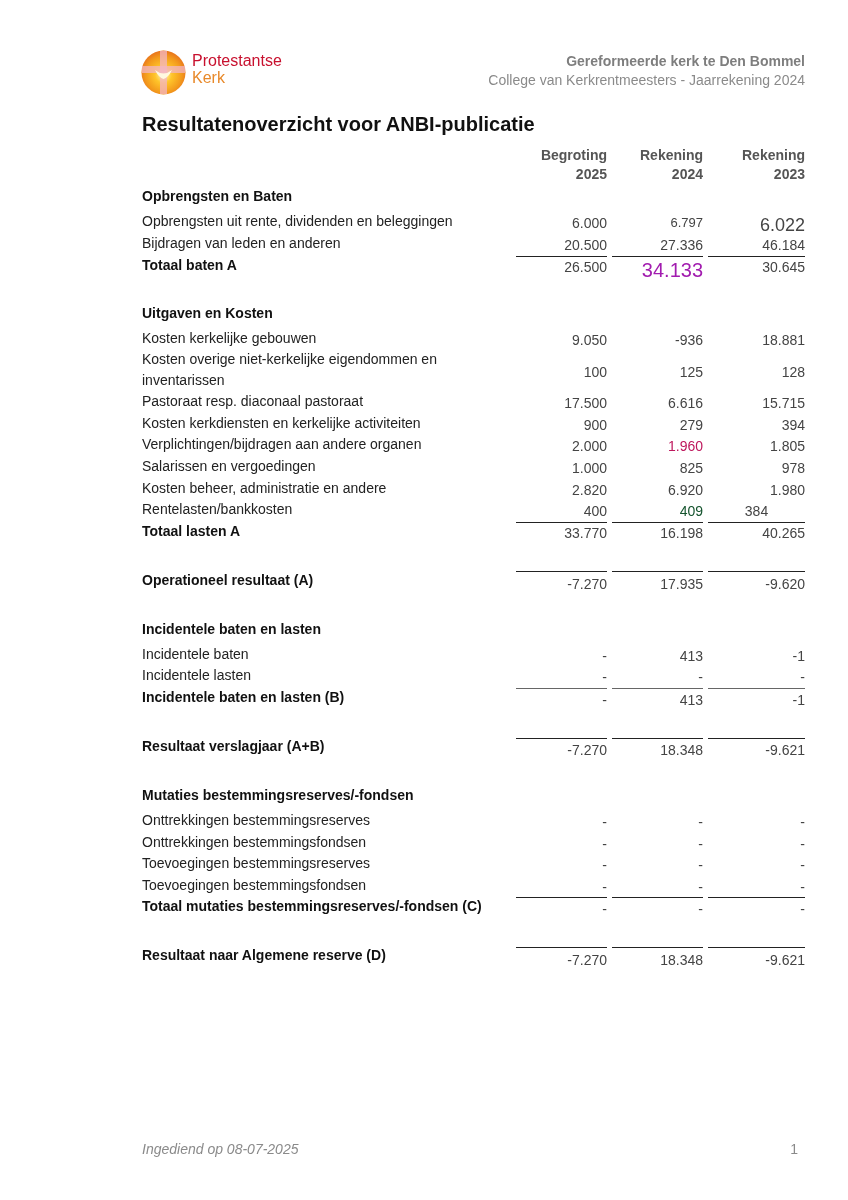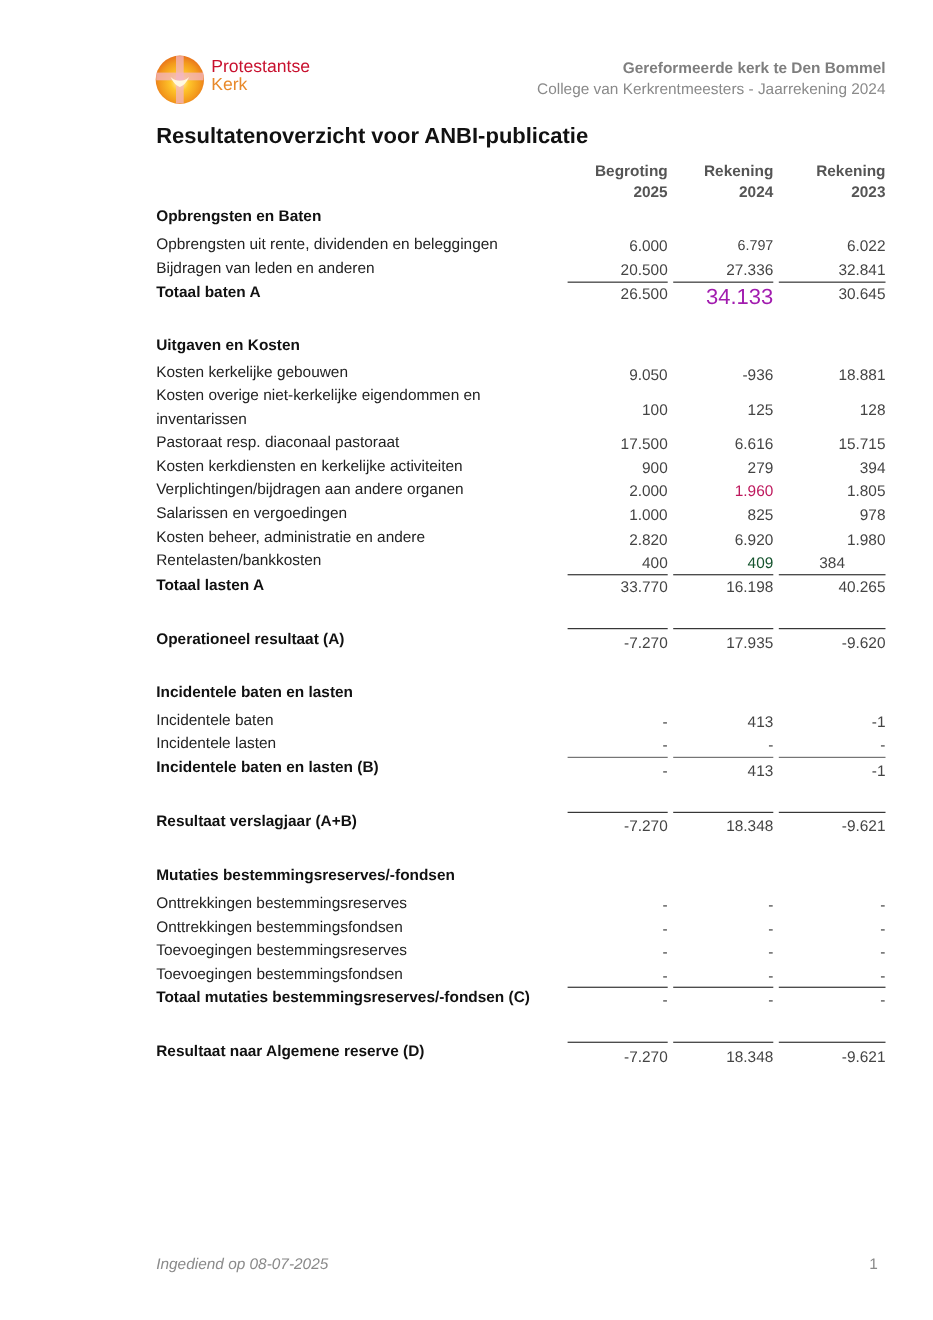--- a/index.html
+++ b/index.html
@@ -70,25 +70,25 @@
         <div>2023</div>
       </div>
   </div>
 </div>
 
 <div id="rows">
     <div style="position: absolute; left: 142px; top: 188px; font-size: 14px; font-weight: bold; color: rgb(17, 17, 17);">Opbrengsten en Baten</div>
     <div style="position: absolute; left: 142px; top: 213px; font-size: 14px; color: rgb(34, 34, 34);">Opbrengsten uit rente, dividenden en beleggingen</div>
     <div style="position: absolute; left: 516px; width: 91px; top: 215px; text-align: right; font-size: 14px; color: rgb(68, 68, 68);">6.000</div>
     <div style="position: absolute; left: 612px; width: 91px; top: 215px; text-align: right; font-size: 13px; color: rgb(68, 68, 68);">6.797</div>
-    <div style="position: absolute; left: 708px; width: 97px; top: 215px; text-align: right; font-size: 14px; color: rgb(68, 68, 68);">6.022</div>
+    <div style="position: absolute; left: 708px; width: 97px; top: 215px; text-align: right; font-size: 18px; color: rgb(68, 68, 68);">6.022</div>
     <div style="position: absolute; left: 142px; top: 235px; font-size: 14px; color: rgb(34, 34, 34);">Bijdragen van leden en anderen</div>
     <div style="position: absolute; left: 516px; width: 91px; top: 237px; text-align: right; font-size: 14px; color: rgb(68, 68, 68);">20.500</div>
     <div style="position: absolute; left: 612px; width: 91px; top: 237px; text-align: right; font-size: 14px; color: rgb(68, 68, 68);">27.336</div>
-    <div style="position: absolute; left: 708px; width: 97px; top: 237px; text-align: right; font-size: 14px; color: rgb(68, 68, 68);">32.841</div>
+    <div style="position: absolute; left: 708px; width: 97px; top: 237px; text-align: right; font-size: 14px; color: rgb(68, 68, 68);">46.184</div>
     <div style="position: absolute; left: 516px; width: 91px; top: 256px; border-top: 1.5px solid rgb(34, 34, 34);"></div>
     <div style="position: absolute; left: 612px; width: 91px; top: 256px; border-top: 1.5px solid rgb(34, 34, 34);"></div>
     <div style="position: absolute; left: 708px; width: 97px; top: 256px; border-top: 1.5px solid rgb(34, 34, 34);"></div>
     <div style="position: absolute; left: 142px; top: 257px; font-size: 14px; font-weight: bold; color: rgb(17, 17, 17);">Totaal baten A</div>
     <div style="position: absolute; left: 516px; width: 91px; top: 259px; text-align: right; font-size: 14px; color: rgb(68, 68, 68);">26.500</div>
     <div style="position: absolute; left: 612px; width: 91px; top: 259px; text-align: right; font-size: 20px; color: #a21caf;">34.133</div>
     <div style="position: absolute; left: 708px; width: 97px; top: 259px; text-align: right; font-size: 14px; color: rgb(68, 68, 68);">30.645</div>
     <div style="position: absolute; left: 142px; top: 305px; font-size: 14px; font-weight: bold; color: rgb(17, 17, 17);">Uitgaven en Kosten</div>
     <div style="position: absolute; left: 142px; top: 330px; font-size: 14px; color: rgb(34, 34, 34);">Kosten kerkelijke gebouwen</div>
     <div style="position: absolute; left: 516px; width: 91px; top: 332px; text-align: right; font-size: 14px; color: rgb(68, 68, 68);">9.050</div>

